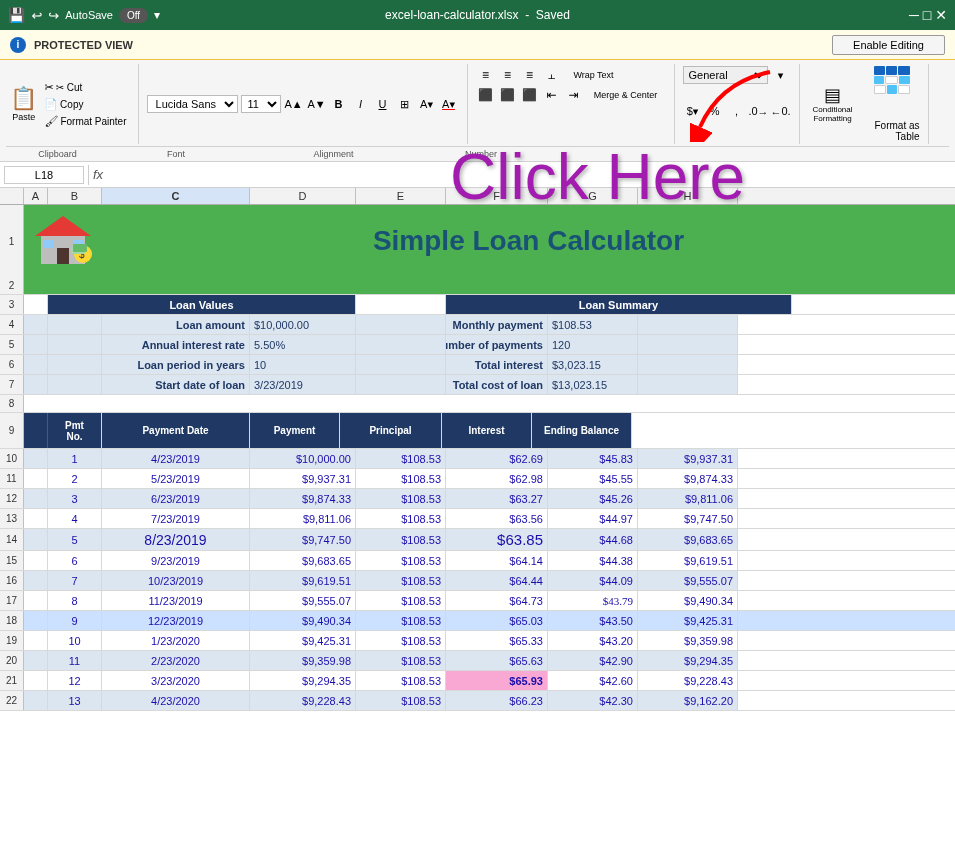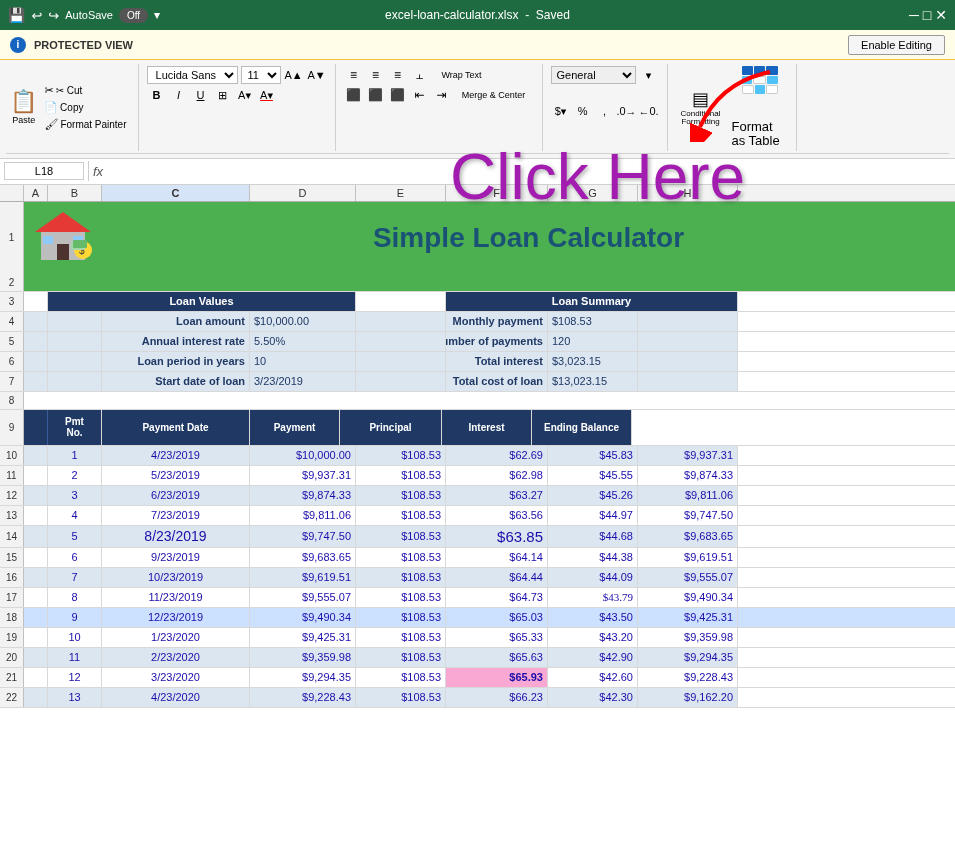--- a/index.html
+++ b/index.html
@@ -33,21 +33,21 @@
     .protected-bar .info-icon {
       width: 16px; height: 16px;
       background: #1565c0;
       border-radius: 50%;
       color: white;
       display: flex; align-items: center; justify-content: center;
       font-size: 10px; font-weight: bold; flex-shrink: 0;
     }
     .enable-btn {
       margin-left: auto;
-      padding: 3px 12px;
+      padding: 3px 20px;
       border: 1px solid #999;
       background: #f5f5f5;
       cursor: pointer;
       font-size: 11px;
       border-radius: 2px;
     }
 
     
     .ribbon {
       background: #f5f5f5;
@@ -195,21 +195,21 @@
             <span style="font-size:10px;">Copy</span>
           </div>
           <div class="small-btn">
             <span>🖌</span>
             <span style="font-size:10px;">Format Painter</span>
           </div>
         </div>
         <div style="font-size:9px;color:#555;text-align:center;width:100%;position:absolute;bottom:2px;"></div>
       </div>
 
-      <div style="display:flex;flex-direction:column;gap:2px;padding:2px 8px;border-right:1px solid #d0d0d0;">
+      <div style="display:flex;flex-direction:row;gap:2px;padding:2px 8px;border-right:1px solid #d0d0d0;">
         <div style="display:flex;align-items:center;gap:3px;">
           <select class="font-select">
             <option>Lucida Sans</option>
           </select>
           <select class="font-size-select">
             <option>11</option>
           </select>
           <button class="font-btn">A▲</button>
           <button class="font-btn">A▼</button>
         </div>
@@ -274,25 +274,31 @@
               <div style="flex:1;background:#4fc3f7;border-radius:1px;"></div>
               <div style="flex:1;background:#fff;border-radius:1px;border:1px solid #ccc;"></div>
               <div style="flex:1;background:#4fc3f7;border-radius:1px;"></div>
             </div>
             <div style="display:flex;gap:1px;flex:1;">
               <div style="flex:1;background:#fff;border-radius:1px;border:1px solid #ccc;"></div>
               <div style="flex:1;background:#4fc3f7;border-radius:1px;"></div>
               <div style="flex:1;background:#fff;border-radius:1px;border:1px solid #ccc;"></div>
             </div>
           </div>
-          <span style="font-size:13px;text-align:left;max-width:56px;line-height:1.1;margin-top:24px;">Format as Table</span>
-        </div>
-      </div>
-    </div>
-
+          <span style="font-size:10px;text-align:right;max-width:56px;line-height:1.1;margin-top:24px;">Format as Table</span>
+        </div>
+      </div>
+    </div>
+
+    <div style="display:flex;align-items:center;font-size:9px;color:#555;gap:0;padding:0 4px;">
+      <span style="width:96px;text-align:center;border-right:1px solid transparent;">Clipboard</span>
+      <span style="width:140px;text-align:center;">Font</span>
+      <span style="width:175px;text-align:center;">Alignment</span>
+      <span style="width:120px;text-align:center;">Number</span>
+    </div>
   </div>
 
   <div class="formula-bar">
     <input class="name-box" value="L18" readonly="" style="">
     <div class="formula-divider"></div>
     <span style="color:#555;font-size:13px;font-style:italic;">fx</span>
     <input class="formula-input" value="" style="">
   </div>
 
   <div style="position:relative; overflow:hidden;">
@@ -344,21 +350,21 @@
       <div style="flex:1;background:#4caf50;"></div>
     </div>
 
     <div style="display:flex;min-height:20px;border-bottom:1px solid #d8d8d8;">
       <div class="row-num">3</div>
       <div class="cell col-a"></div>
 
       <div style="width:308px;background:#1f3864;color:white;font-weight:bold;display:flex;align-items:center;justify-content:center;font-size:11px;border-right:1px solid #d8d8d8;">Loan Values</div>
       <div class="cell col-e"></div>
 
-      <div style="width:292px;background:#1f3864;color:white;font-weight:bold;display:flex;align-items:center;justify-content:center;font-size:11px;border-right:1px solid #d8d8d8;">Loan Summary</div>
+      <div style="width:346px;background:#1f3864;color:white;font-weight:bold;display:flex;align-items:center;justify-content:center;font-size:11px;border-right:1px solid #d8d8d8;">Loan Summary</div>
     </div>
 
     <div style="display:flex;min-height:20px;border-bottom:1px solid #d8d8d8;">
       <div class="row-num">4</div>
       <div class="cell col-a" style="background:#dce6f1;"></div>
       <div class="cell col-b" style="background:#dce6f1;"></div>
       <div class="cell col-c loan-values-label">Loan amount</div>
       <div class="cell col-d loan-values-value">$10,000.00</div>
       <div class="cell col-e" style="background:#dce6f1;"></div>
       <div class="cell col-f loan-sum-label">Monthly payment</div>

